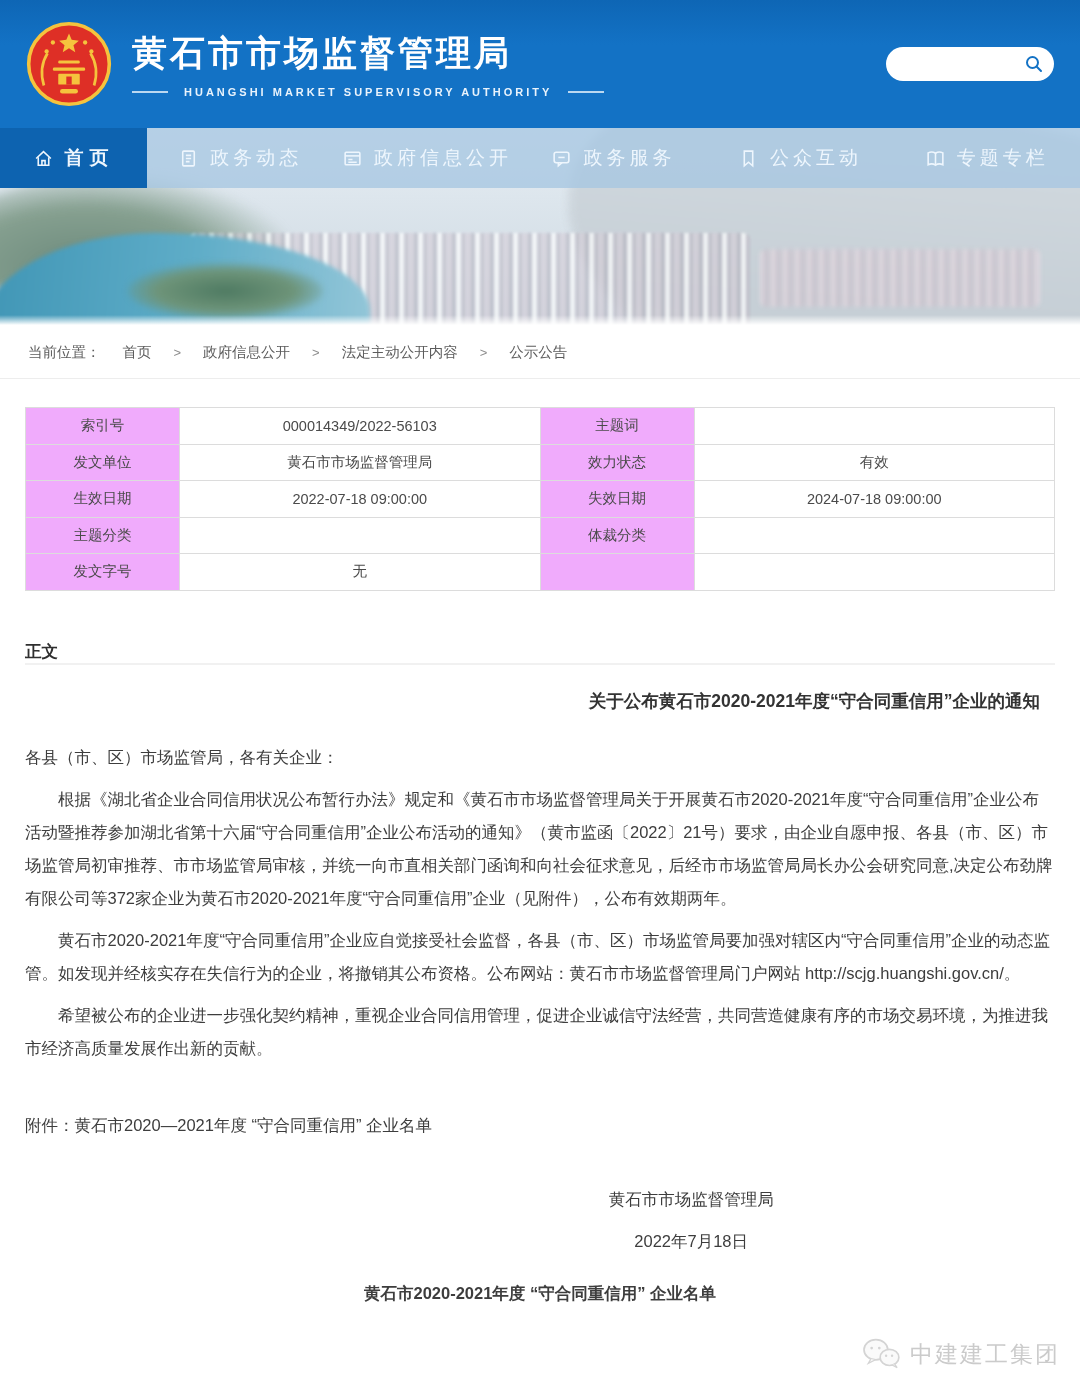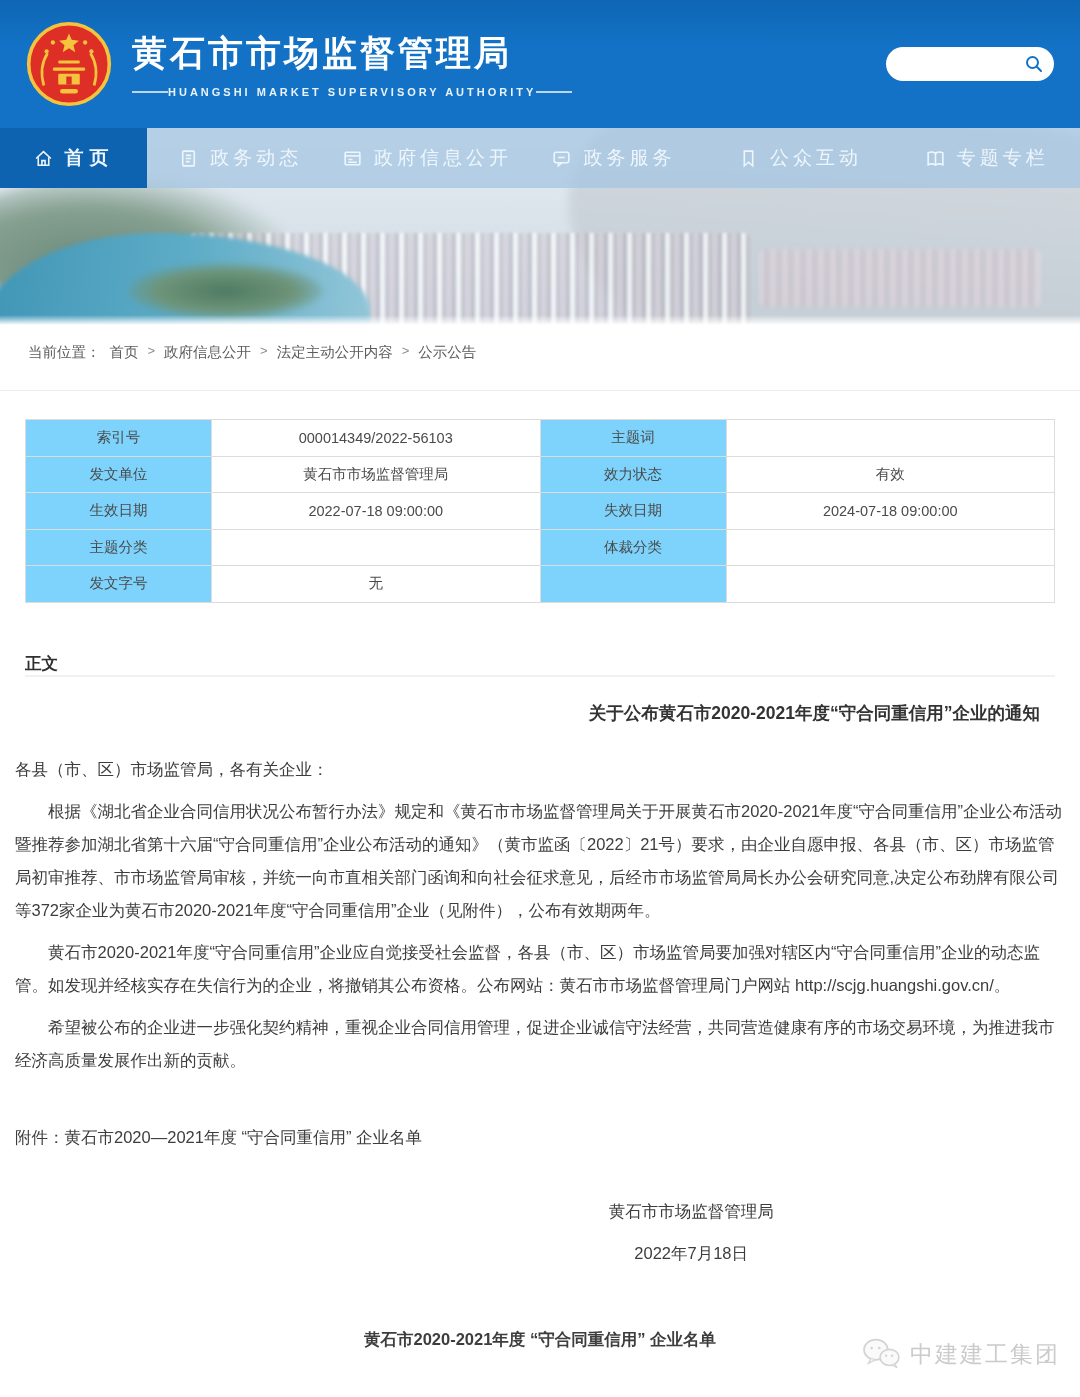--- a/index.html
+++ b/index.html
@@ -5,21 +5,21 @@
   * { box-sizing: border-box; }
   html,body { margin:0; padding:0; background:#ffffff; }
   .page { position:relative; width:1080px; height:1397px; overflow:hidden; background:#fff;
           font-family:"Liberation Sans","DejaVu Sans",sans-serif; }
 
   
   .header { height:128px; background:linear-gradient(180deg,#0e66b5 0%,#1372c5 35%,#1372c5 100%);
             display:flex; align-items:center; padding:0 26px; }
   .emblem { width:86px; height:86px; flex:0 0 auto; margin-right:20px; }
   .brand-title { font-size:35px; font-weight:bold; color:#ffffff; letter-spacing:3px; }
-  .brand-sub { display:flex; align-items:center; gap:0; margin-top:9px; color:#e9f3fc;
+  .brand-sub { display:flex; align-items:center; gap:16px; margin-top:9px; color:#e9f3fc;
                font-size:11px; letter-spacing:3px; font-weight:bold; white-space:nowrap;text-align:right; }
   .dash { width:36px; height:2px; background:#d9eaf8; opacity:.85; }
   .search { margin-left:auto; width:168px; height:34px; background:#fff; border-radius:17px;
             display:flex; align-items:center; padding:0 10px 0 14px; }
   .search input { flex:1; min-width:0; border:none; outline:none; background:transparent; font-size:13px; }
 
   
   .banner { position:relative; height:197px; overflow:hidden; }
   .banner-art { position:absolute; inset:0;
                 background:linear-gradient(180deg,#e9eff4 0%,#dde6ed 35%,#ccd7e0 100%); }
@@ -48,42 +48,42 @@
                  background:linear-gradient(rgba(255,255,255,0),#ffffff); }
 
   .nav { position:absolute; top:0; left:0; right:0; height:60px; display:flex;
          background:rgba(167,199,226,.78); }
   .nav-item { flex:1; display:flex; align-items:center; justify-content:center; gap:11px;
               color:#eef6fd; font-size:19px; letter-spacing:4px; cursor:pointer; }
   .nav-item.active { flex:0 0 147px; background:#0d63b0; font-weight:bold; letter-spacing:6px; }
   .nav-item svg { flex:0 0 auto; }
 
   
-  .breadcrumb { display:flex; gap:9px; padding:18px 28px 28px;
+  .breadcrumb { display:flex; align-items:center; gap:22px; padding:18px 28px 16px;
                 font-size:14.5px; color:#5c5c5c; border-bottom:1px solid #ededed; }
   .breadcrumb a { color:#5c5c5c; text-decoration:none; cursor:pointer; }
   .sep { color:#8d8d8d; font-size:13px; }
 
   
   .meta { width:1030px; margin:28px 25px 0; border-collapse:collapse; table-layout:fixed;
           font-size:14.5px; color:#4a4a4a; }
   .meta td { border:1px solid #dcdcdc; height:36.5px; text-align:center; padding:0 6px; overflow:hidden; }
-  .meta td.lbl { background:#7dd3fc; width:186px; }
+  .meta td.lbl { background:#f0abfc; width:154px; }
 
   
   .section-label { display:block; margin:50px 25px 0; 
                    border-bottom:2px solid #f1f1f1; font-weight:bold; font-size:16.5px; color:#2f2f2f; }
   .doc-title { margin:24px 40px 0; text-align:right; font-size:17.5px; font-weight:bold; color:#333333; }
-  .body { margin:28px 15px 0; font-size:16.5px; color:#3d3d3d; line-height:2.0; }
+  .body { margin:28px 25px 0; font-size:16.5px; color:#3d3d3d; line-height:2.0; }
   .body p { margin:9px 0 0; }
   .body p.indent { text-indent:2em; }
   .attachment { margin-top:44px !important; }
   .sign { margin-top:36px; font-size:16.5px; color:#3d3d3d; }
   .sign > div { width:40%; margin-left:44%; text-align:center; line-height:2.6; }
-  .list-heading { margin-top:54px; text-align:center; color:#3d3d3d; }
+  .list-heading { margin-top:20px; text-align:center; color:#3d3d3d; }
   .list-title { font-size:16.5px; font-weight:bold; }
   .list-sub { margin-top:24px; font-size:16px; font-weight:bold; }
 
   
   .watermark { position:absolute; right:20px; bottom:26px; display:flex; align-items:center; gap:8px;
                color:#cbcbcb; font-size:23px; letter-spacing:2px; text-shadow:0 1px 0 #ffffff; }
 </style>
 </head>
 <body>
 

